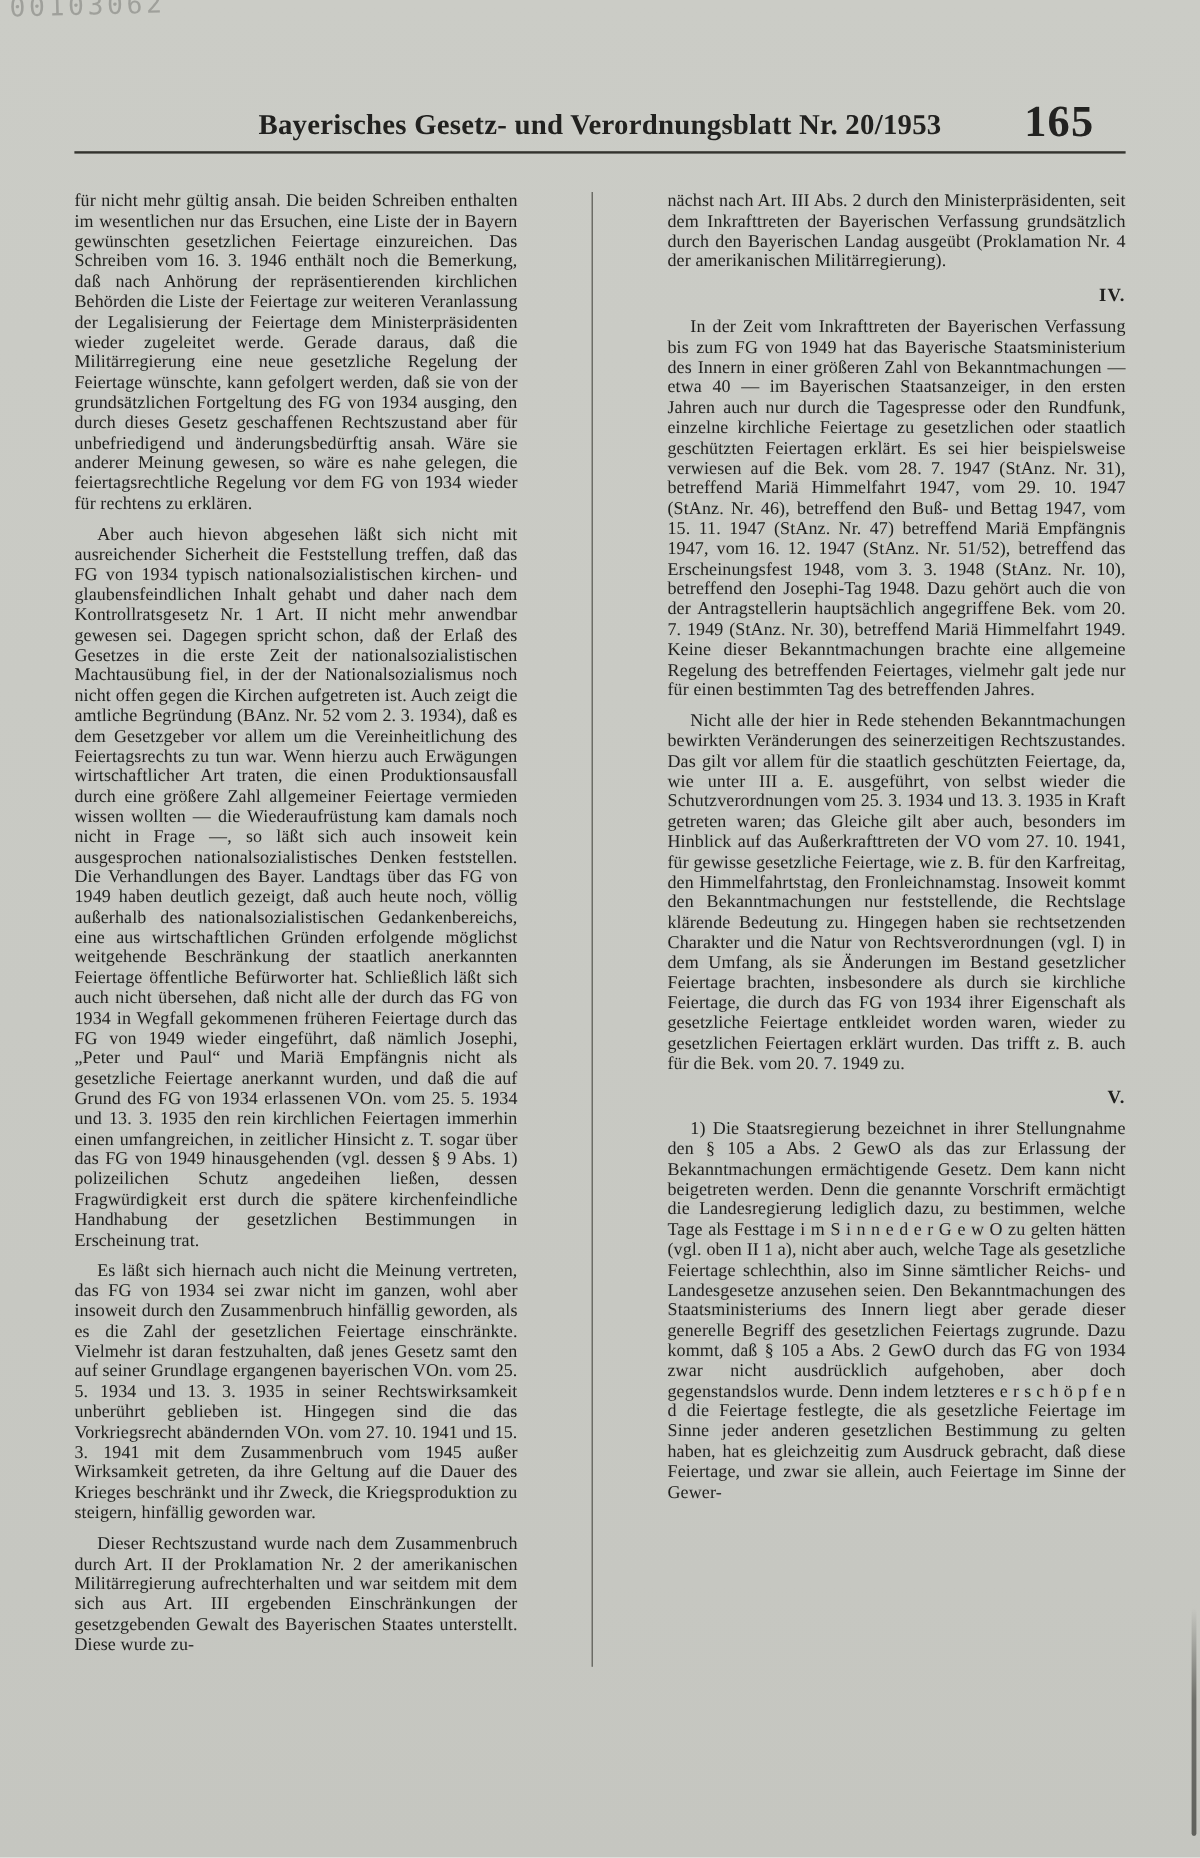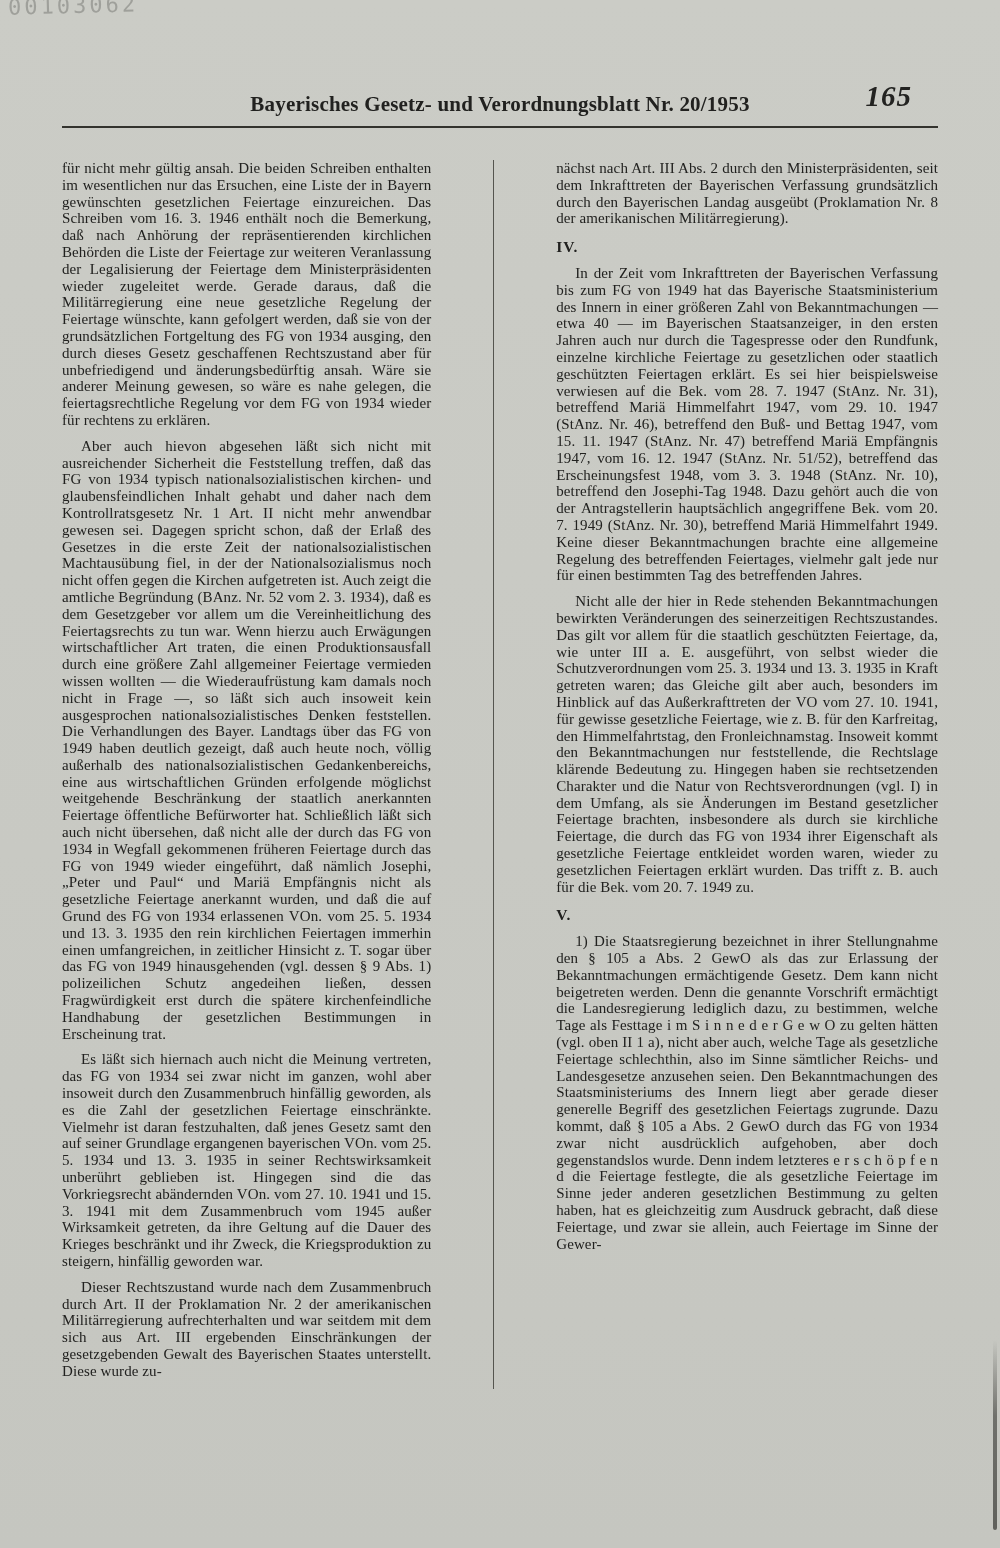--- a/index.html
+++ b/index.html
@@ -33,34 +33,33 @@
     user-select: none;
   }
   .header {
     position: relative;
     text-align: center;
     height: 32px;
   }
   .header-title {
     display: inline-block;
     font-weight: bold;
-    font-size: 21px;
+    font-size: 24px;
     letter-spacing: 0.2px;
     padding-top: 6px;
     font-family: Liberation Serif, serif;
   }
   .page-number {
     position: absolute;
     right: 26px;
     top: -6px;
-    font-size: 29px;
+    font-size: 37px;
     font-weight: bold;
     letter-spacing: 1px;
     color: #232321;
-    font-style: italic;
   }
   .header-rule {
     height: 2px;
     background: #33332e;
     margin-top: 8px;
   }
   .columns {
     display: flex;
     align-items: stretch;
     margin-top: 32px;
@@ -82,21 +81,21 @@
     margin: 0 16px;
     background: #55554f;
   }
   .col p {
     margin: 0 0 9px 0;
   }
   .col p.indent {
     text-indent: 19px;
   }
   .section-heading {
-    text-align: left;
+    text-align: right;
     font-size: 15.5px;
     font-weight: bold;
     letter-spacing: 1px;
     margin: 12px 0 9px 0;
   }
   .edge-artifact {
     position: absolute;
     right: 3px;
     bottom: 18px;
     width: 4px;
@@ -124,21 +123,21 @@
     <div class="col left">
       <p>für nicht mehr gültig ansah. Die beiden Schreiben enthalten im wesentlichen nur das Ersuchen, eine Liste der in Bayern gewünschten gesetzlichen Feiertage einzureichen. Das Schreiben vom 16. 3. 1946 enthält noch die Bemerkung, daß nach Anhörung der repräsentierenden kirchlichen Behörden die Liste der Feiertage zur weiteren Veranlassung der Legalisierung der Feiertage dem Ministerpräsidenten wieder zugeleitet werde. Gerade daraus, daß die Militärregierung eine neue gesetzliche Regelung der Feiertage wünschte, kann gefolgert werden, daß sie von der grundsätzlichen Fortgeltung des FG von 1934 ausging, den durch dieses Gesetz geschaffenen Rechtszustand aber für unbefriedigend und änderungsbedürftig ansah. Wäre sie anderer Meinung gewesen, so wäre es nahe gelegen, die feiertagsrechtliche Regelung vor dem FG von 1934 wieder für rechtens zu erklären.</p>
       <p class="indent">Aber auch hievon abgesehen läßt sich nicht mit ausreichender Sicherheit die Feststellung treffen, daß das FG von 1934 typisch nationalsozialistischen kirchen- und glaubensfeindlichen Inhalt gehabt und daher nach dem Kontrollratsgesetz Nr. 1 Art. II nicht mehr anwendbar gewesen sei. Dagegen spricht schon, daß der Erlaß des Gesetzes in die erste Zeit der nationalsozialistischen Machtausübung fiel, in der der Nationalsozialismus noch nicht offen gegen die Kirchen aufgetreten ist. Auch zeigt die amtliche Begründung (BAnz. Nr. 52 vom 2. 3. 1934), daß es dem Gesetzgeber vor allem um die Vereinheitlichung des Feiertagsrechts zu tun war. Wenn hierzu auch Erwägungen wirtschaftlicher Art traten, die einen Produktionsausfall durch eine größere Zahl allgemeiner Feiertage vermieden wissen wollten — die Wiederaufrüstung kam damals noch nicht in Frage —, so läßt sich auch insoweit kein ausgesprochen nationalsozialistisches Denken feststellen. Die Verhandlungen des Bayer. Landtags über das FG von 1949 haben deutlich gezeigt, daß auch heute noch, völlig außerhalb des nationalsozialistischen Gedankenbereichs, eine aus wirtschaftlichen Gründen erfolgende möglichst weitgehende Beschränkung der staatlich anerkannten Feiertage öffentliche Befürworter hat. Schließlich läßt sich auch nicht übersehen, daß nicht alle der durch das FG von 1934 in Wegfall gekommenen früheren Feiertage durch das FG von 1949 wieder eingeführt, daß nämlich Josephi, „Peter und Paul“ und Mariä Empfängnis nicht als gesetzliche Feiertage anerkannt wurden, und daß die auf Grund des FG von 1934 erlassenen VOn. vom 25. 5. 1934 und 13. 3. 1935 den rein kirchlichen Feiertagen immerhin einen umfangreichen, in zeitlicher Hinsicht z. T. sogar über das FG von 1949 hinausgehenden (vgl. dessen § 9 Abs. 1) polizeilichen Schutz angedeihen ließen, dessen Fragwürdigkeit erst durch die spätere kirchenfeindliche Handhabung der gesetzlichen Bestimmungen in Erscheinung trat.</p>
       <p class="indent">Es läßt sich hiernach auch nicht die Meinung vertreten, das FG von 1934 sei zwar nicht im ganzen, wohl aber insoweit durch den Zusammenbruch hinfällig geworden, als es die Zahl der gesetzlichen Feiertage einschränkte. Vielmehr ist daran festzuhalten, daß jenes Gesetz samt den auf seiner Grundlage ergangenen bayerischen VOn. vom 25. 5. 1934 und 13. 3. 1935 in seiner Rechtswirksamkeit unberührt geblieben ist. Hingegen sind die das Vorkriegsrecht abändernden VOn. vom 27. 10. 1941 und 15. 3. 1941 mit dem Zusammenbruch vom 1945 außer Wirksamkeit getreten, da ihre Geltung auf die Dauer des Krieges beschränkt und ihr Zweck, die Kriegsproduktion zu steigern, hinfällig geworden war.</p>
       <p class="indent">Dieser Rechtszustand wurde nach dem Zusammenbruch durch Art. II der Proklamation Nr. 2 der amerikanischen Militärregierung aufrechterhalten und war seitdem mit dem sich aus Art. III ergebenden Einschränkungen der gesetzgebenden Gewalt des Bayerischen Staates unterstellt. Diese wurde zu-</p>
     </div>
 
     <div class="divider"></div>
 
     <div class="col right">
-      <p>nächst nach Art. III Abs. 2 durch den Ministerpräsidenten, seit dem Inkrafttreten der Bayerischen Verfassung grundsätzlich durch den Bayerischen Landag ausgeübt (Proklamation Nr. 8 der amerikanischen Militärregierung).</p>
+      <p>nächst nach Art. III Abs. 2 durch den Ministerpräsidenten, seit dem Inkrafttreten der Bayerischen Verfassung grundsätzlich durch den Bayerischen Landag ausgeübt (Proklamation Nr. 4 der amerikanischen Militärregierung).</p>
       <div class="section-heading">IV.</div>
       <p class="indent">In der Zeit vom Inkrafttreten der Bayerischen Verfassung bis zum FG von 1949 hat das Bayerische Staatsministerium des Innern in einer größeren Zahl von Bekanntmachungen — etwa 40 — im Bayerischen Staatsanzeiger, in den ersten Jahren auch nur durch die Tagespresse oder den Rundfunk, einzelne kirchliche Feiertage zu gesetzlichen oder staatlich geschützten Feiertagen erklärt. Es sei hier beispielsweise verwiesen auf die Bek. vom 28. 7. 1947 (StAnz. Nr. 31), betreffend Mariä Himmelfahrt 1947, vom 29. 10. 1947 (StAnz. Nr. 46), betreffend den Buß- und Bettag 1947, vom 15. 11. 1947 (StAnz. Nr. 47) betreffend Mariä Empfängnis 1947, vom 16. 12. 1947 (StAnz. Nr. 51/52), betreffend das Erscheinungsfest 1948, vom 3. 3. 1948 (StAnz. Nr. 10), betreffend den Josephi-Tag 1948. Dazu gehört auch die von der Antragstellerin hauptsächlich angegriffene Bek. vom 20. 7. 1949 (StAnz. Nr. 30), betreffend Mariä Himmelfahrt 1949. Keine dieser Bekanntmachungen brachte eine allgemeine Regelung des betreffenden Feiertages, vielmehr galt jede nur für einen bestimmten Tag des betreffenden Jahres.</p>
       <p class="indent">Nicht alle der hier in Rede stehenden Bekanntmachungen bewirkten Veränderungen des seinerzeitigen Rechtszustandes. Das gilt vor allem für die staatlich geschützten Feiertage, da, wie unter III a. E. ausgeführt, von selbst wieder die Schutzverordnungen vom 25. 3. 1934 und 13. 3. 1935 in Kraft getreten waren; das Gleiche gilt aber auch, besonders im Hinblick auf das Außerkrafttreten der VO vom 27. 10. 1941, für gewisse gesetzliche Feiertage, wie z. B. für den Karfreitag, den Himmelfahrtstag, den Fronleichnamstag. Insoweit kommt den Bekanntmachungen nur feststellende, die Rechtslage klärende Bedeutung zu. Hingegen haben sie rechtsetzenden Charakter und die Natur von Rechtsverordnungen (vgl. I) in dem Umfang, als sie Änderungen im Bestand gesetzlicher Feiertage brachten, insbesondere als durch sie kirchliche Feiertage, die durch das FG von 1934 ihrer Eigenschaft als gesetzliche Feiertage entkleidet worden waren, wieder zu gesetzlichen Feiertagen erklärt wurden. Das trifft z. B. auch für die Bek. vom 20. 7. 1949 zu.</p>
       <div class="section-heading">V.</div>
       <p class="indent">1) Die Staatsregierung bezeichnet in ihrer Stellungnahme den § 105 a Abs. 2 GewO als das zur Erlassung der Bekanntmachungen ermächtigende Gesetz. Dem kann nicht beigetreten werden. Denn die genannte Vorschrift ermächtigt die Landesregierung lediglich dazu, zu bestimmen, welche Tage als Festtage i m S i n n e d e r G e w O zu gelten hätten (vgl. oben II 1 a), nicht aber auch, welche Tage als gesetzliche Feiertage schlechthin, also im Sinne sämtlicher Reichs- und Landesgesetze anzusehen seien. Den Bekanntmachungen des Staatsministeriums des Innern liegt aber gerade dieser generelle Begriff des gesetzlichen Feiertags zugrunde. Dazu kommt, daß § 105 a Abs. 2 GewO durch das FG von 1934 zwar nicht ausdrücklich aufgehoben, aber doch gegenstandslos wurde. Denn indem letzteres e r s c h ö p f e n d die Feiertage festlegte, die als gesetzliche Feiertage im Sinne jeder anderen gesetzlichen Bestimmung zu gelten haben, hat es gleichzeitig zum Ausdruck gebracht, daß diese Feiertage, und zwar sie allein, auch Feiertage im Sinne der Gewer-</p>
     </div>
 
   </div>
 
   <div class="edge-artifact"></div>

